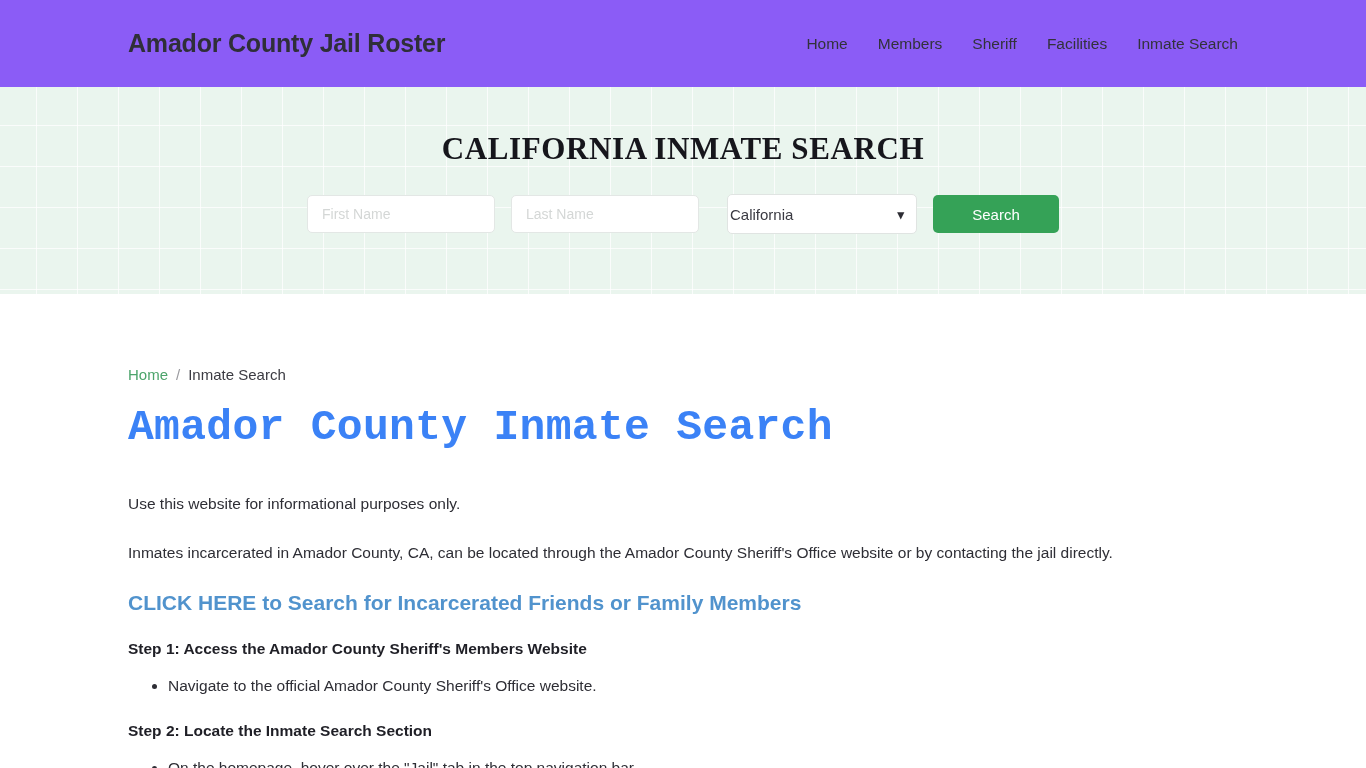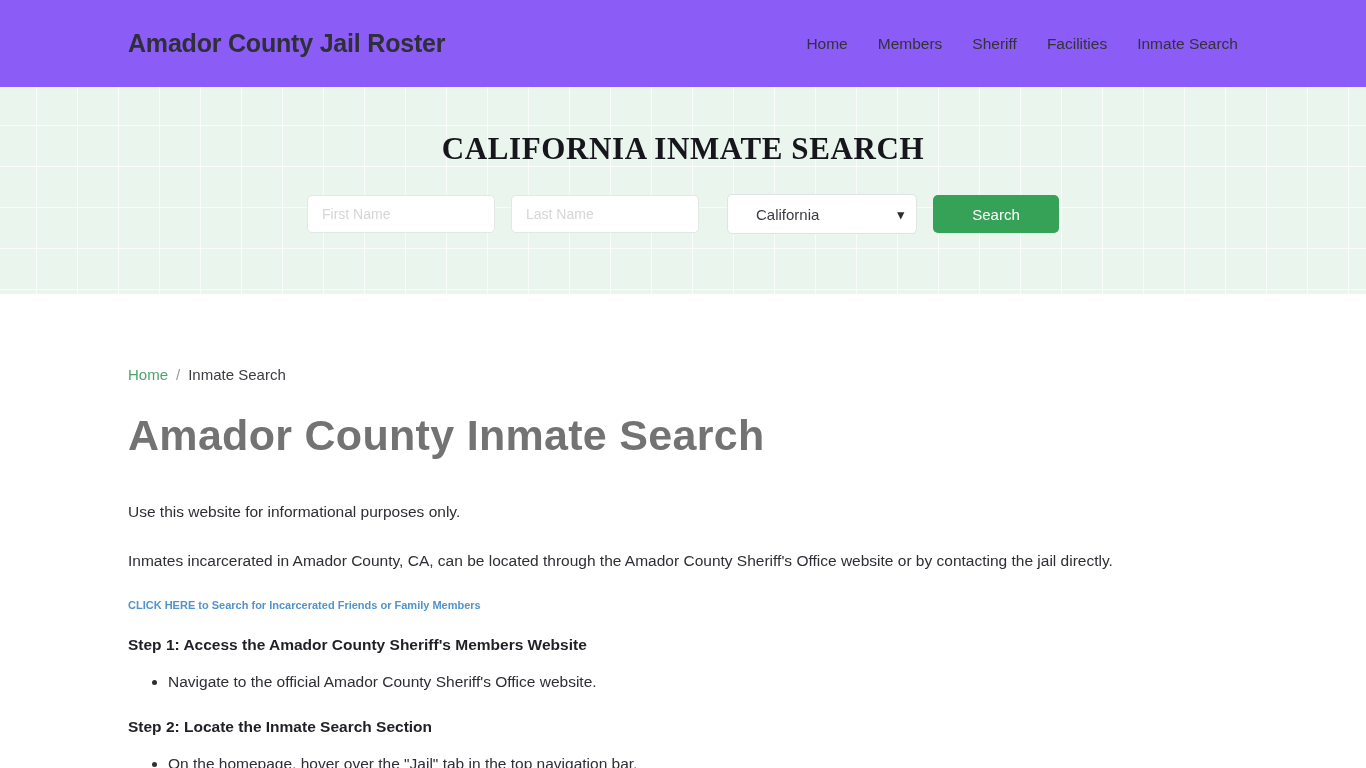--- a/index.html
+++ b/index.html
@@ -86,21 +86,21 @@
     color: #333;
     outline: none;
   }
   .text-input::placeholder { color: #d4d7d6; }
   .state-select {
     width: 190px;
     height: 40px;
     border: 1px solid #e0e4e2;
     border-radius: 5px;
     background: #ffffff;
-    padding: 0 28px;
+    padding: 0 2px;
     font-size: 15px;
     font-family: "Liberation Sans", sans-serif;
     color: #3a3a42;
     outline: none;
     -webkit-appearance: none;
     -moz-appearance: none;
     appearance: none;
     cursor: pointer;
     margin-left: 12px;
   }
@@ -142,39 +142,39 @@
   }
   .breadcrumb-link {
     color: #4ca46b;
     text-decoration: none;
     cursor: pointer;
   }
   .breadcrumb-sep { color: #9a9a9f; }
   .breadcrumb-current { color: #3b3b42; }
 
   .page-title {
-    font-family: Liberation Sans, sans-serif;
+    font-family: Liberation Mono, monospace;
     font-size: 43px;
     font-weight: bold;
-    color: #737373;
-    margin: 28px 0 0 0;
+    color: #3b82f6;
+    margin: 20px 0 0 0;
     letter-spacing: 0.3px;
   }
 
   .body-text {
     font-size: 15.5px;
     color: #2e2e35;
     margin: 40px 0 0 0;
     line-height: 1.5;
   }
   .body-text.tight { margin-top: 26px; }
 
   .cta-link {
     display: block;
-    font-size: 11px;
+    font-size: 21px;
     font-weight: bold;
     color: #5193cd;
     text-decoration: none;
     margin-top: 26px;
     cursor: pointer;
   }
 
   .step-heading {
     font-size: 15.5px;
     font-weight: bold;

